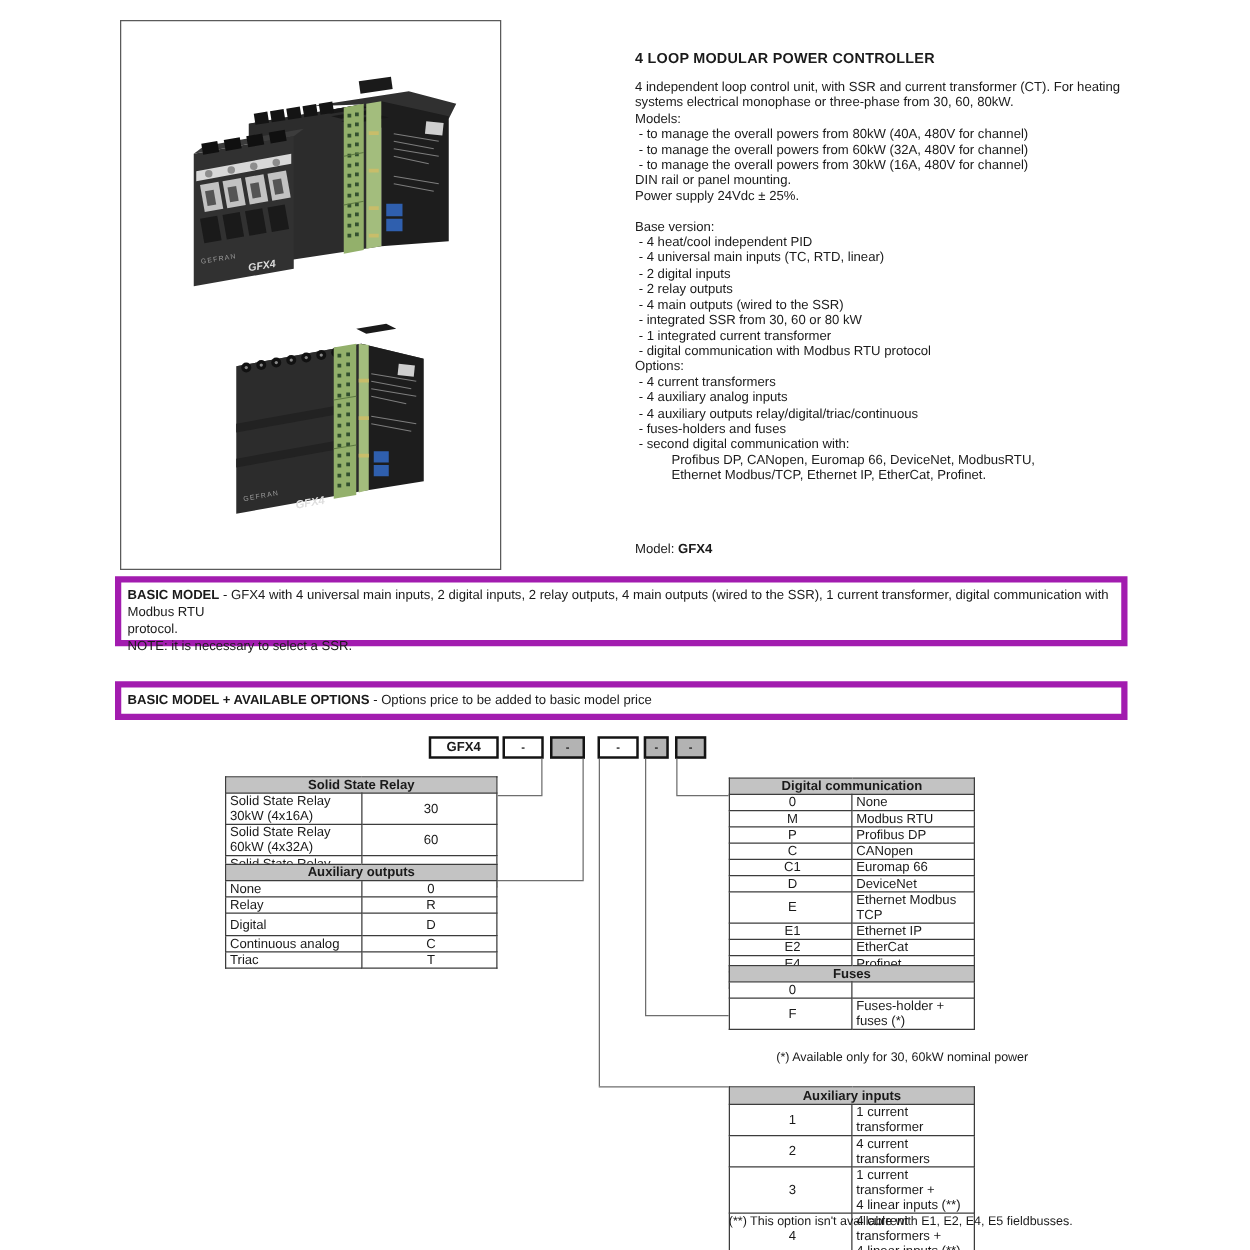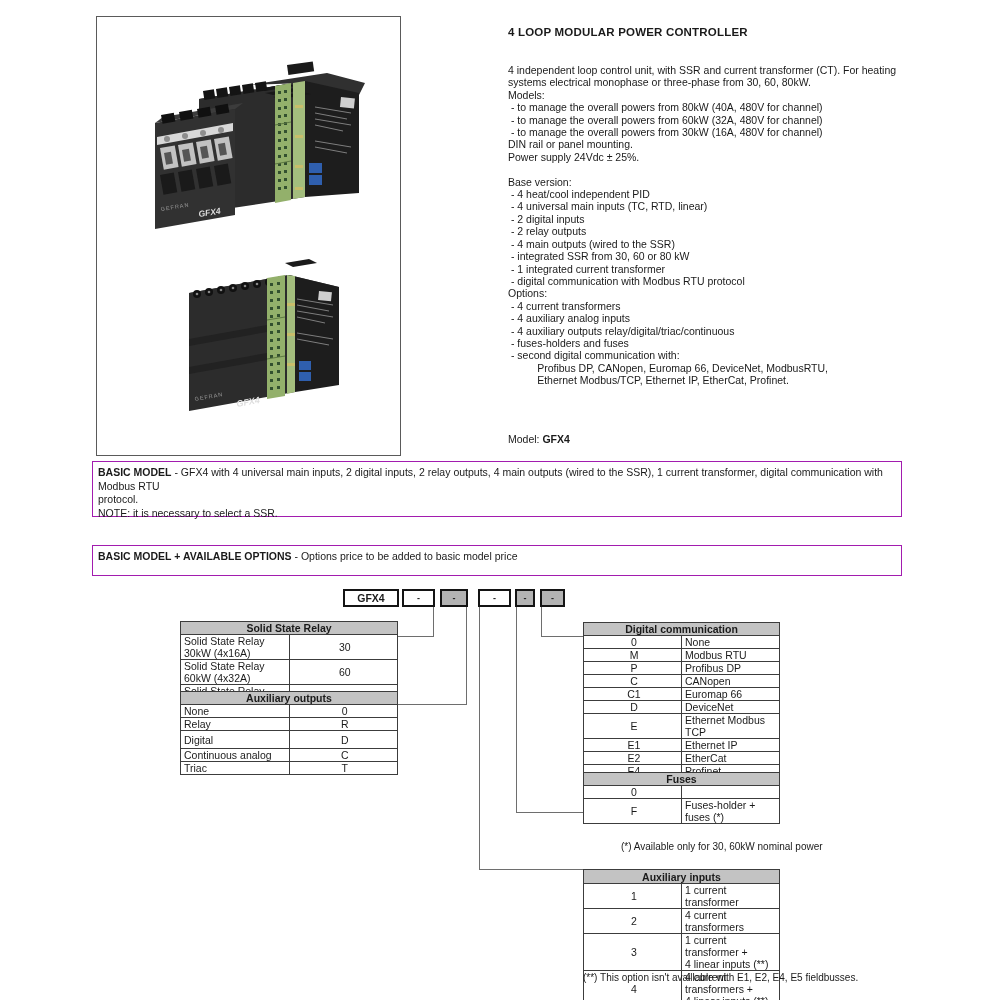--- a/index.html
+++ b/index.html
@@ -3,27 +3,27 @@
 <meta charset="utf-8">
 <style>
   html,body{margin:0;padding:0;background:#fff;}
   body{width:1000px;height:1000px;position:relative;font-family:"Liberation Sans",sans-serif;color:#1a1a1a;overflow:hidden;}
   .abs{position:absolute;}
 
   
   .photo-frame{left:96px;top:16px;width:303px;height:438px;border:1px solid #5a5a5a;background:#fff;}
 
   
-  .doc-title{left:508px;top:26px;font-size:11.5px;font-weight:bold;letter-spacing:.2px;}
+  .doc-title{left:508px;top:41px;font-size:11.5px;font-weight:bold;letter-spacing:.2px;}
   .doc-desc{left:508px;top:64px;font-size:10.5px;line-height:12.4px;white-space:pre;}
   .model-line{left:508px;top:433px;font-size:10.5px;}
   .model-line b{font-weight:bold;}
 
   
-  .banner{left:92px;width:810px;border:1px solid #a21caf;background:#fff;font-size:10.5px;line-height:13.5px;padding:4px 5px;box-sizing:border-box;white-space:pre-wrap;}
+  .banner{left:92px;width:810px;border:5px solid #a21caf;background:#fff;font-size:10.5px;line-height:13.5px;padding:4px 5px;box-sizing:border-box;white-space:pre-wrap;}
   .banner b{font-weight:bold;}
   .banner1{top:461px;height:56px;}
   .banner2{top:545px;height:31px;}
 
   
   .code-box{top:589px;height:18px;border:2px solid #141414;background:#fff;box-sizing:border-box;display:flex;align-items:center;justify-content:center;font-size:10.5px;font-weight:bold;}
   .code-box.gray{background:#b3b3b3;}
   .dash{font-size:9px;font-weight:bold;color:#222;}
 
   

